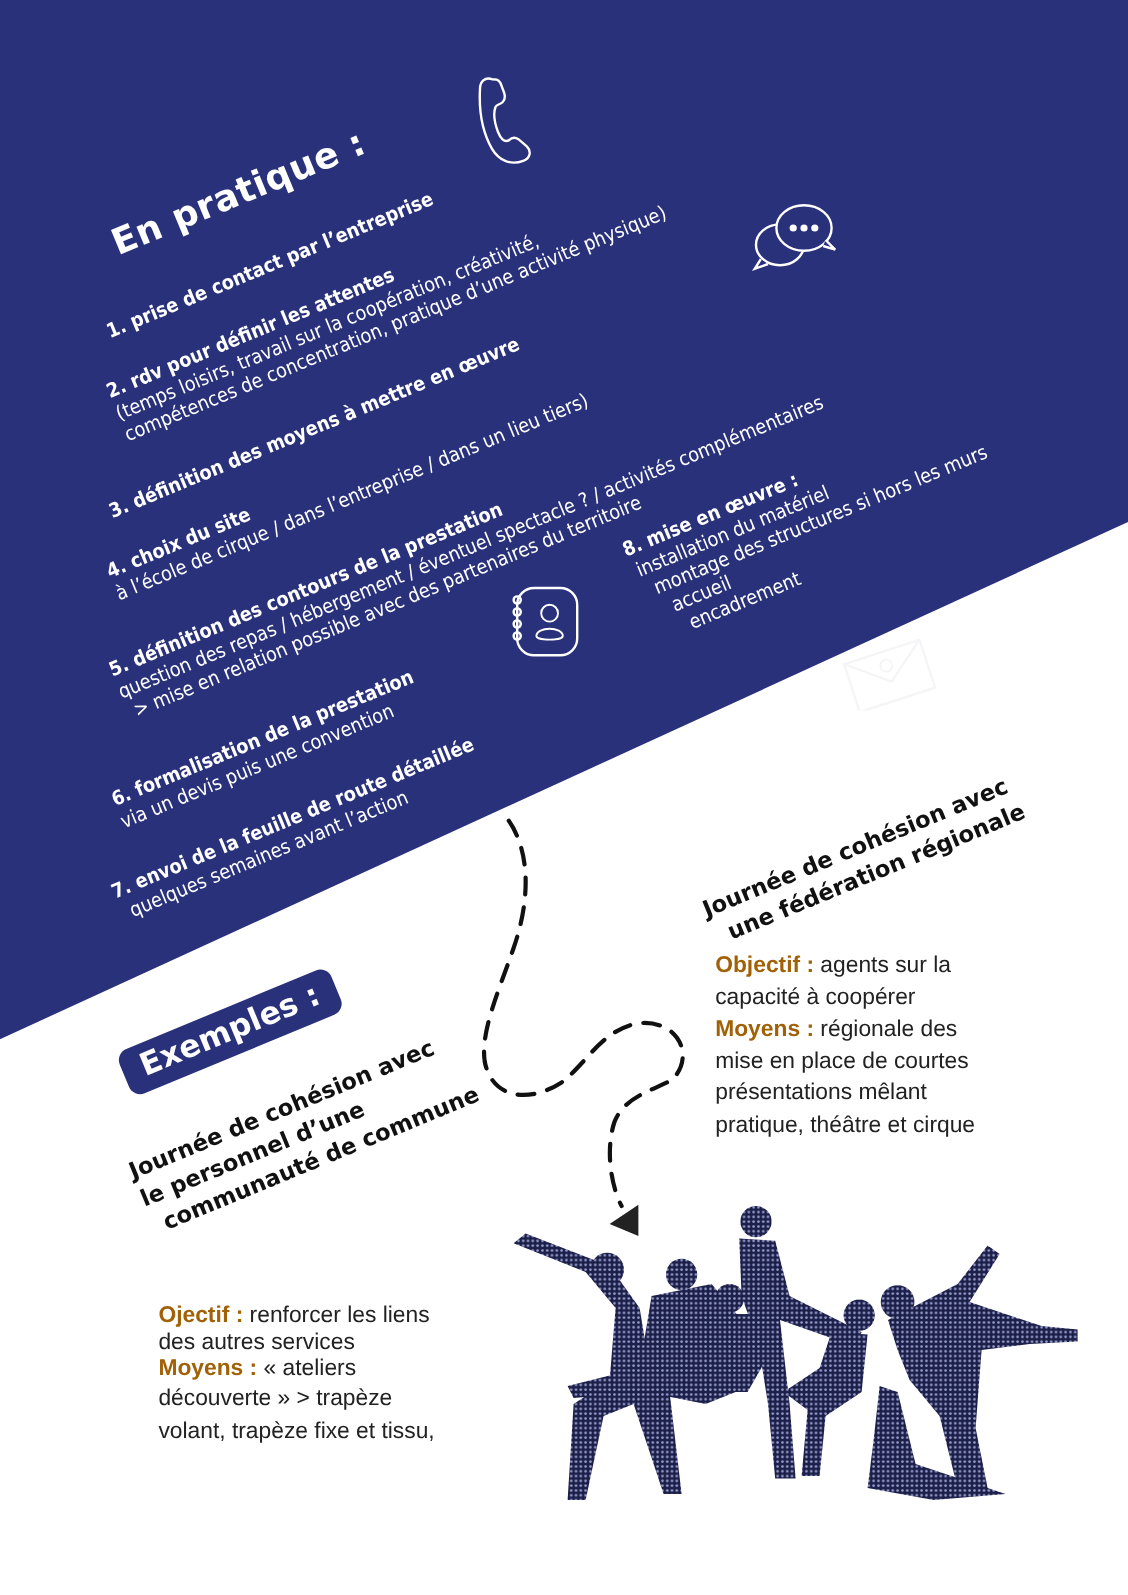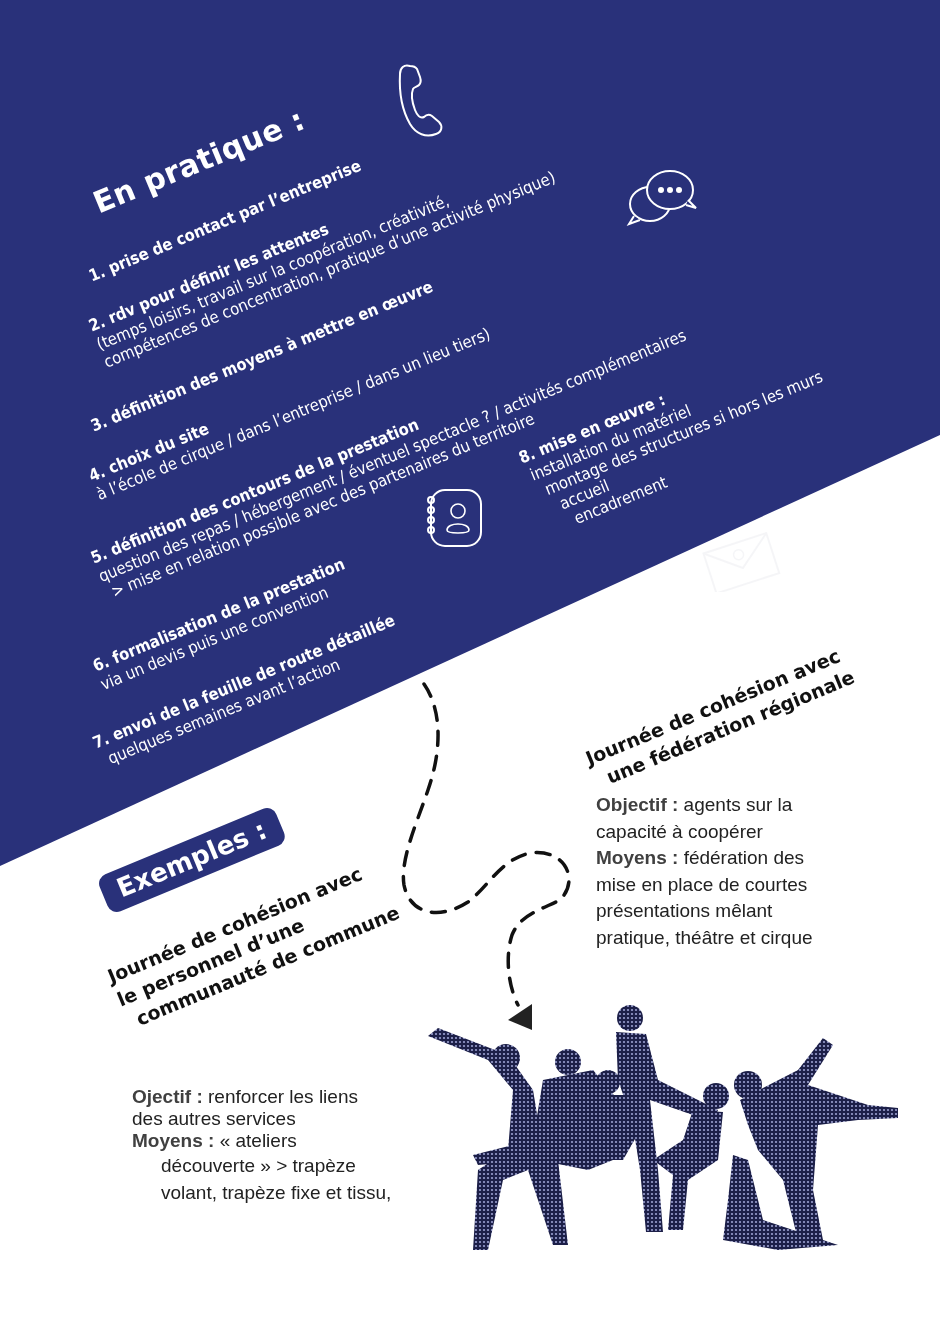--- a/index.html
+++ b/index.html
@@ -21,24 +21,24 @@
   .step .step-title { display: block; line-height: 20px; }
   .icon { position: absolute; }
   .exemples-badge {
     position: absolute; transform-origin: 0 0; transform: rotate(-22.5deg);
     background: #29317a; color: #fff; border-radius: 10px;
     font-size: 26px; font-weight: bold; padding: 4px 16px 6px 16px; white-space: nowrap;
   }
   .ex-title { position: absolute; transform-origin: 0 0; transform: rotate(-22.5deg); color: #111; font-size: 19px; font-weight: bold; line-height: 25px; white-space: nowrap; }
   .ex-title span { display: block; }
   .ex-body { position: absolute; color: #222; font-family: "Liberation Sans", sans-serif; font-size: 19px; line-height: 26.5px; }
-  .ex-body b { color: #404040; }
+  .ex-body b { color: #a16207; }
   .ex-body .line { display: block; white-space: nowrap; }
   .ex-body.left { line-height: 22px; }
-  .ex-body.left .line.loose { line-height: 27px; margin-left: 29px; }
+  .ex-body.left .line.loose { line-height: 27px; }
   .photo { position: absolute; left: 418px; top: 1000px; width: 490px; height: 250px; }
 </style>
 </head>
 <body>
 
 <div class="navy-bg"></div>
 
 <div class="rot title" style="left:88px; top:188px;">En pratique :</div>
 
 <div class="rot step" style="left:86px; top:268px;">
@@ -130,21 +130,21 @@
 </div>
 
 <div class="ex-title" style="left:582px; top:748px;">
   <span>Journée de cohésion avec</span>
   <span style="padding-left:12px;">une fédération régionale</span>
 </div>
 
 <div class="ex-body" style="left:596px; top:792px;">
   <span class="line"><b>Objectif :</b><span> agents sur la</span></span>
   <span class="line">capacité à coopérer</span>
-  <span class="line"><b>Moyens :</b><span> fédération des</span></span>
+  <span class="line"><b>Moyens :</b><span> régionale des</span></span>
   <span class="line">mise en place de courtes</span>
   <span class="line">présentations mêlant</span>
   <span class="line">pratique, théâtre et cirque</span>
 </div>
 
 <div class="ex-body left" style="left:132px; top:1086px;">
   <span class="line"><b>Ojectif :</b><span> renforcer les liens</span></span>
   <span class="line">des autres services</span>
   <span class="line"><b>Moyens :</b><span> « ateliers</span></span>
   <span class="line loose">découverte » &gt; trapèze</span>

